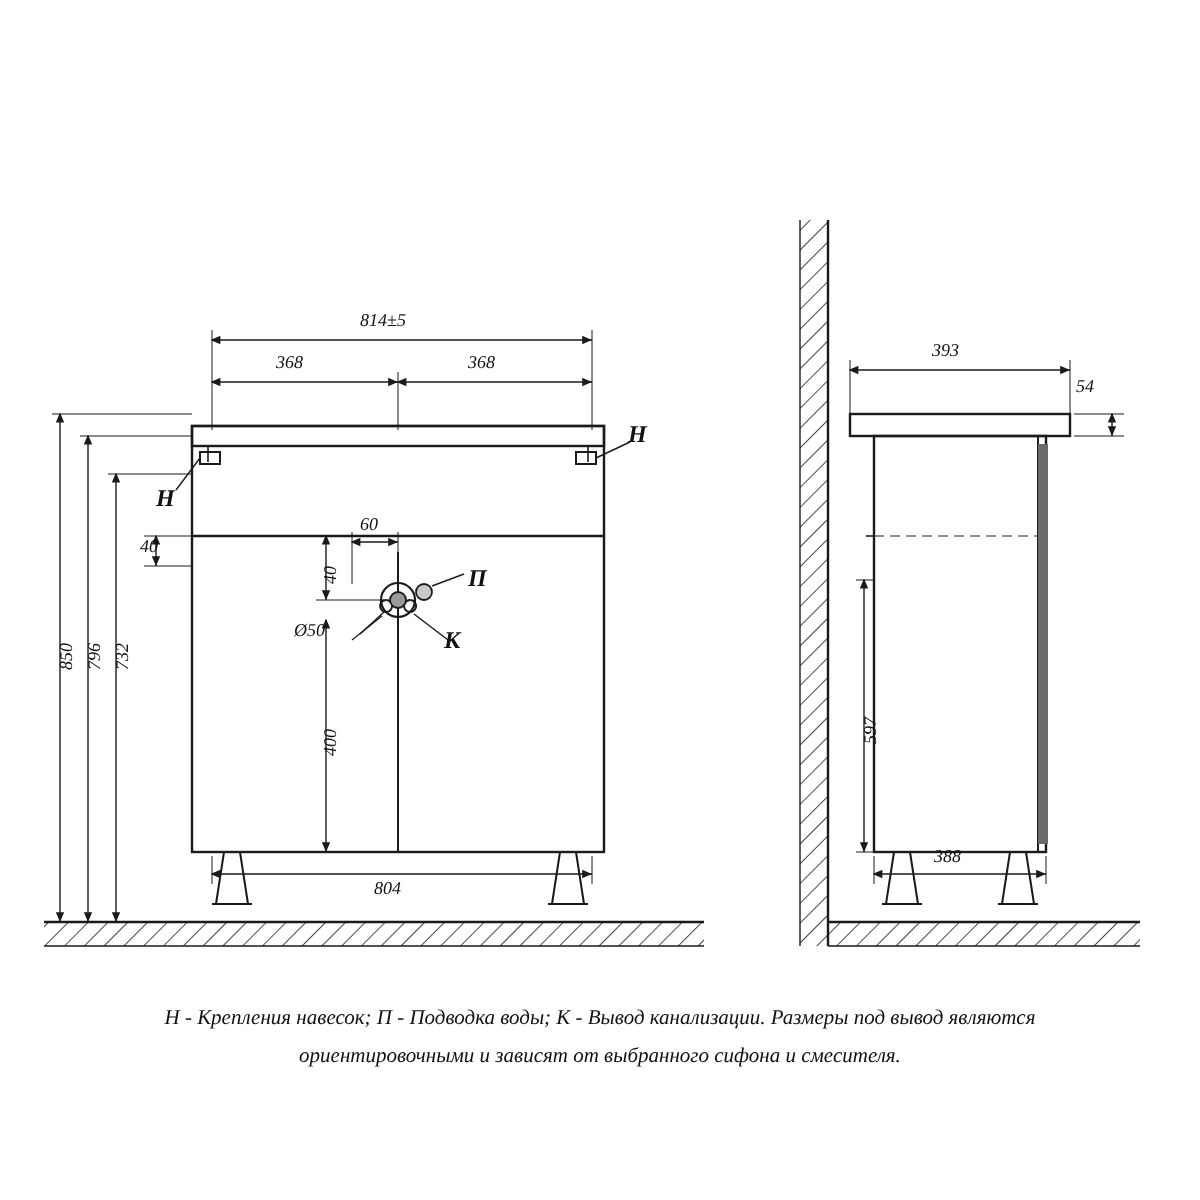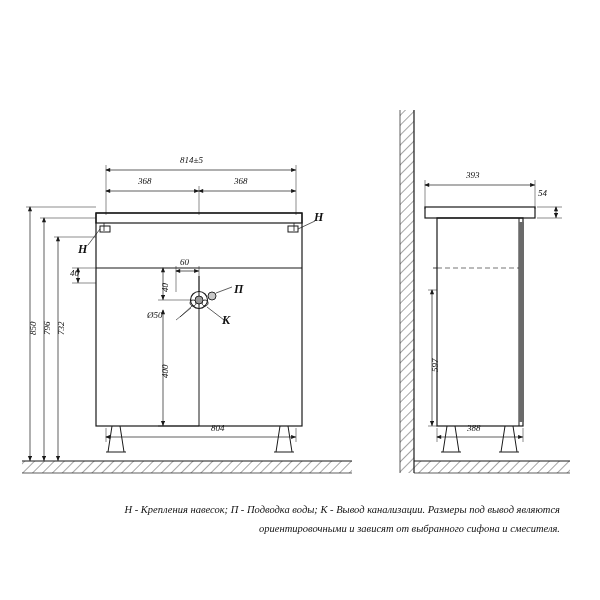--- a/index.html
+++ b/index.html
@@ -6,21 +6,21 @@
   body{width:600px;height:600px;font-family:"Liberation Serif",serif;color:#1a1a1a;position:relative;overflow:hidden;}
   #stage{position:absolute;left:0;top:0;width:600px;height:600px;}
   .title{
     position:absolute;left:0;top:56px;width:600px;text-align:center;
     font-family:"Liberation Serif",serif;font-style:italic;font-weight:bold;font-size:15px;color:#111;
     letter-spacing:0.2px;
   }
   .footnote{
     position:absolute;left:40px;top:500px;width:520px;
     font-family:"Liberation Serif",serif;font-style:italic;font-size:10.5px;line-height:19px;color:#111;
-    text-align:right;
+    text-align:center;
   }
   .lbl{
     position:absolute;font-family:"Liberation Serif",serif;font-style:italic;font-size:9px;color:#111;
     white-space:nowrap;
   }
   .lbl.big{font-size:12px;font-weight:bold;}
   .lbl.rot{transform-origin:0 0;}
   svg{position:absolute;left:0;top:0;}
 </style>
 </head>
@@ -159,21 +159,21 @@
       <line x1="437" y1="437" x2="523" y2="437" stroke-width="0.7" marker-start="url(#arrS)" marker-end="url(#arr)"></line>
       <line x1="437" y1="428" x2="437" y2="442" stroke-width="0.5"></line>
       <line x1="523" y1="428" x2="523" y2="442" stroke-width="0.5"></line>
 
     </g>
   </svg>
 
   <div class="lbl" style="left:180px;top:155px;">814±5</div>
   <div class="lbl" style="left:138px;top:176px;">368</div>
   <div class="lbl" style="left:234px;top:176px;">368</div>
-  <div class="lbl" style="left:187px;top:423px;margin-left:24px;">804</div>
+  <div class="lbl" style="left:187px;top:439px;">804</div>
 
   <div class="lbl rot" style="left:28px;top:335px;transform:rotate(-90deg);">850</div>
   <div class="lbl rot" style="left:42px;top:335px;transform:rotate(-90deg);">796</div>
   <div class="lbl rot" style="left:56px;top:335px;transform:rotate(-90deg);">732</div>
 
   <div class="lbl" style="left:70px;top:268px;">40</div>
   <div class="lbl" style="left:160px;top:257px;padding-left:20px;">60</div>
   <div class="lbl rot" style="left:160px;top:292px;transform:rotate(-90deg);">40</div>
   <div class="lbl rot" style="left:160px;top:378px;transform:rotate(-90deg);">400</div>
   <div class="lbl" style="left:147px;top:310px;text-align:right;">Ø50</div>

